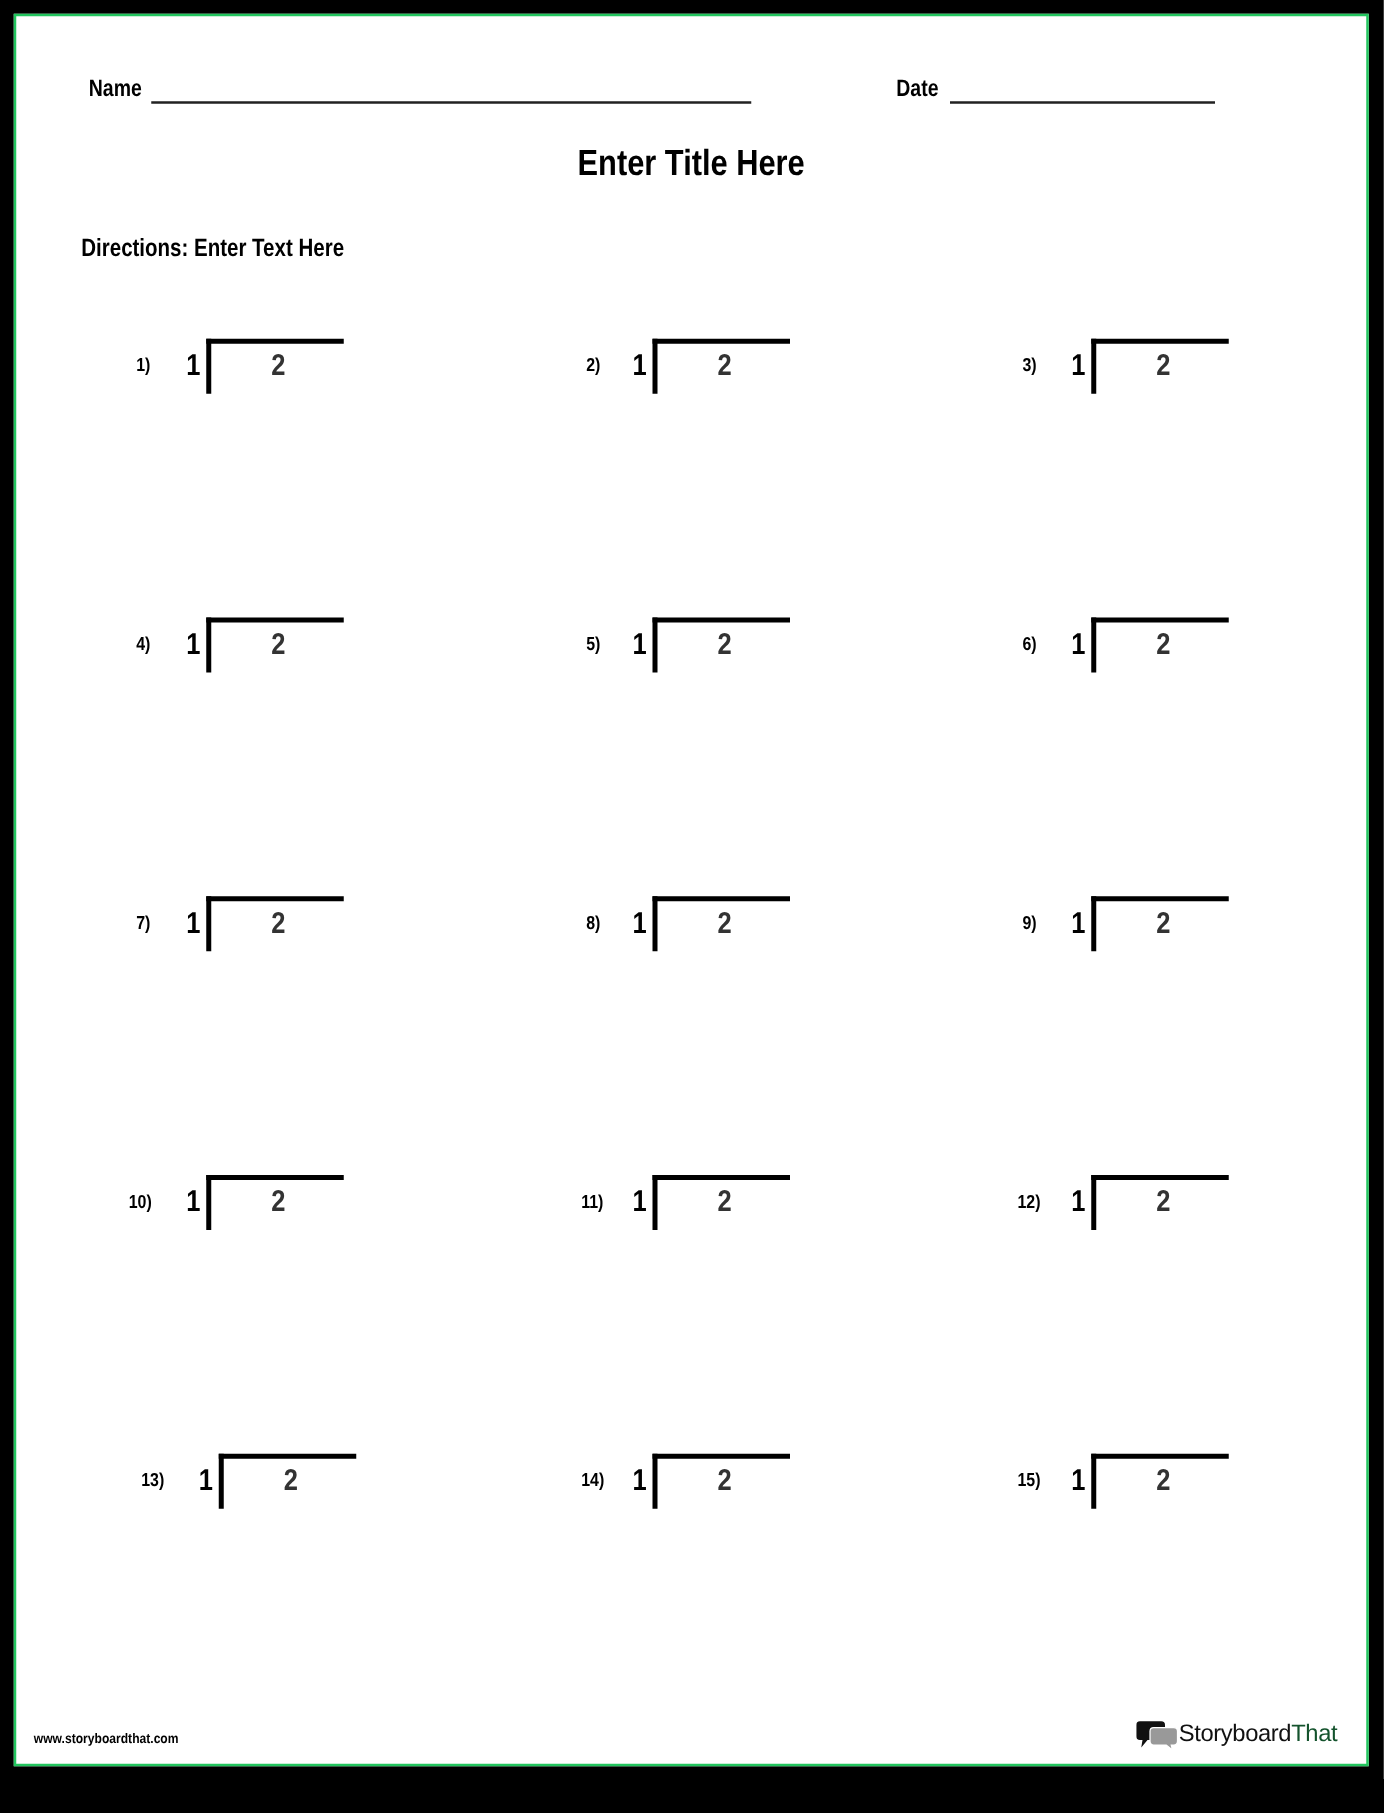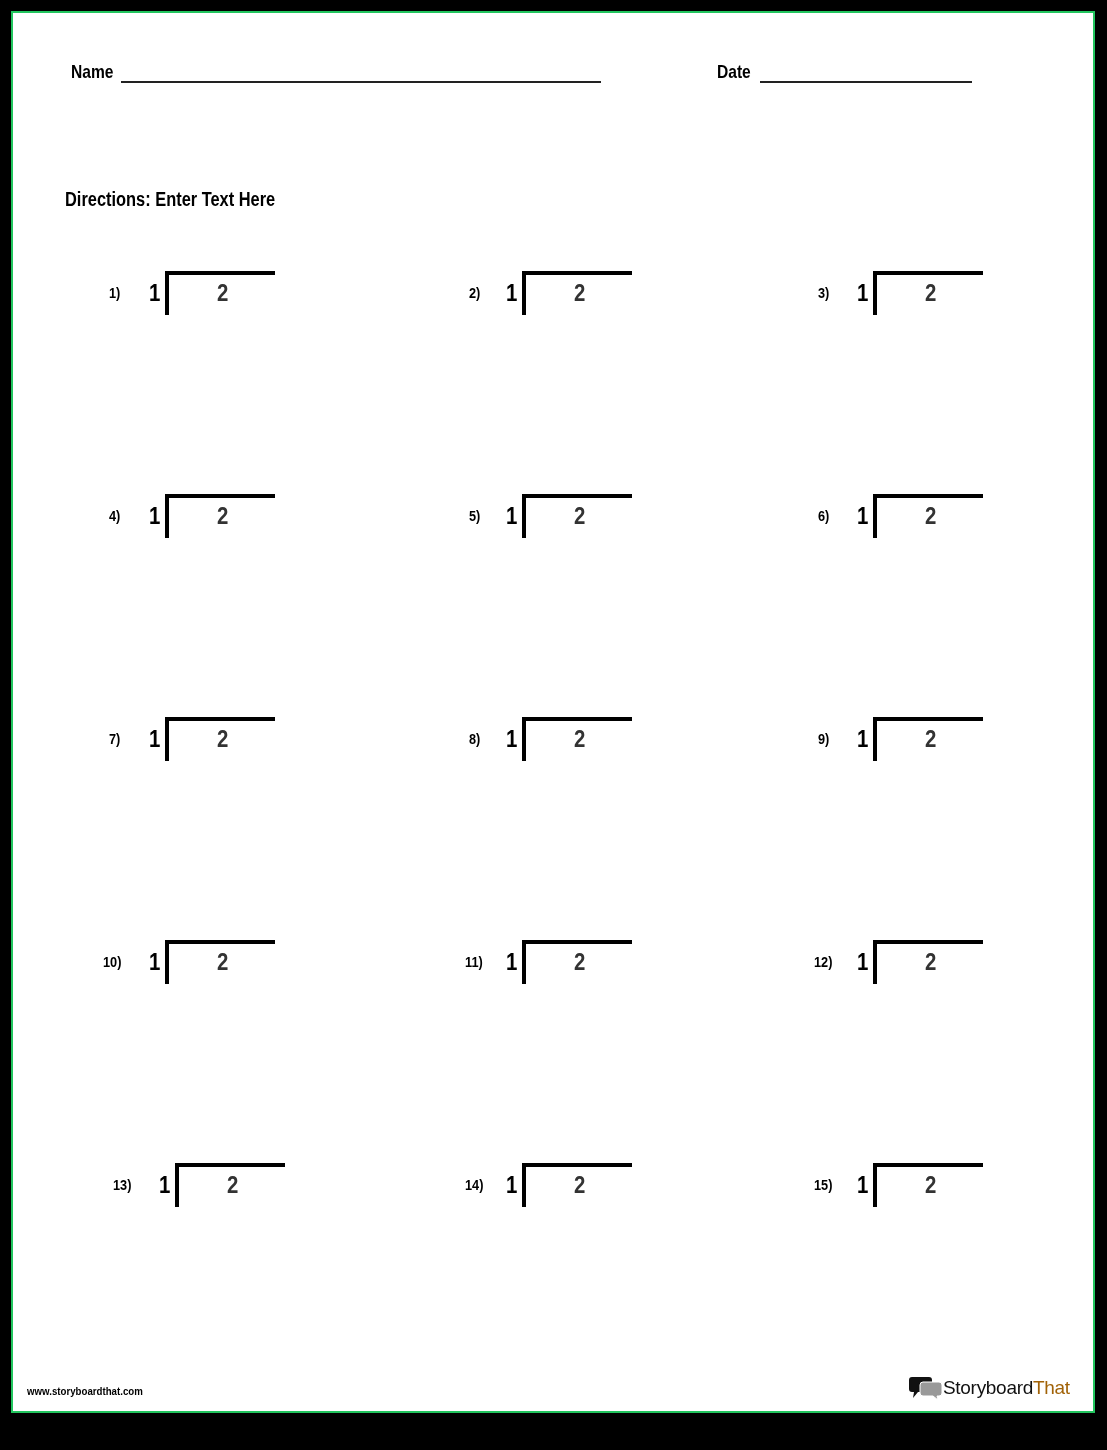--- a/index.html
+++ b/index.html
@@ -14,33 +14,34 @@
   .title span { display:inline-block; transform:scaleX(0.85); }
   .dirs { font-size:20px; }
   .prob { position:absolute; width:180px; height:50px; }
   .pnum { position:absolute; left:0; top:13px; font-size:15px; font-weight:bold; transform:scaleX(0.85); transform-origin:left center; white-space:nowrap; }
   .divisor { position:absolute; top:8px; font-size:24px; font-weight:bold; transform:scaleX(0.85); transform-origin:left center; }
   .bracket { position:absolute; top:0; height:40px; border-left:4px solid #000; border-top:4px solid #000; }
   .dividend { position:absolute; top:8px; font-size:24px; font-weight:bold; color:#333; transform:scaleX(0.85); }
   .footer-url { position:absolute; left:14px; top:1372px; font-size:11px; font-weight:bold; transform:scaleX(0.88); transform-origin:left center; }
   .brand { position:absolute; left:896px; top:1362px; display:flex; align-items:center; }
   .brand-text { font-size:19px; color:#111; letter-spacing:-0.3px; }
-  .brand-text .that { color:#a16207; }
+  .brand-text .that { color:#14532d; }
 </style>
 </head>
 <body>
 
 <div class="page">
 
   <div class="abs lbl" style="left:58px; top:48px;">Name</div>
   <div class="line" style="left:108px; top:68px; width:480px;"></div>
 
   <div class="abs lbl" style="left:704px; top:48px;">Date</div>
   <div class="line" style="left:747px; top:68px; width:212px;"></div>
 
+  <div class="title"><span>Enter Title Here</span></div>
 
   <div class="abs lbl dirs" style="left:52px; top:175px;">Directions: Enter Text Here</div>
 
   <div id="problems">
       <div class="prob" style="left: 0px; top: 258px; width: 100%;">
         <span class="pnum" style="left:96px">1)</span>
         <span class="divisor" style="left:136px">1</span>
         <div class="bracket" style="left:152px; width:106px"></div>
         <span class="dividend" style="left:203px">2</span>
       </div>

